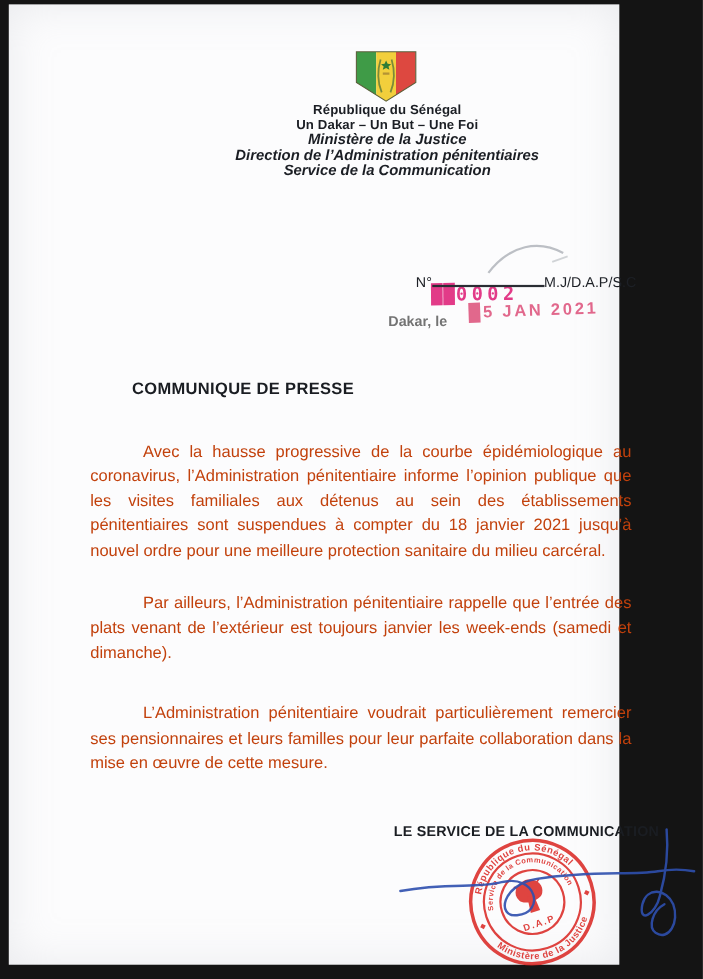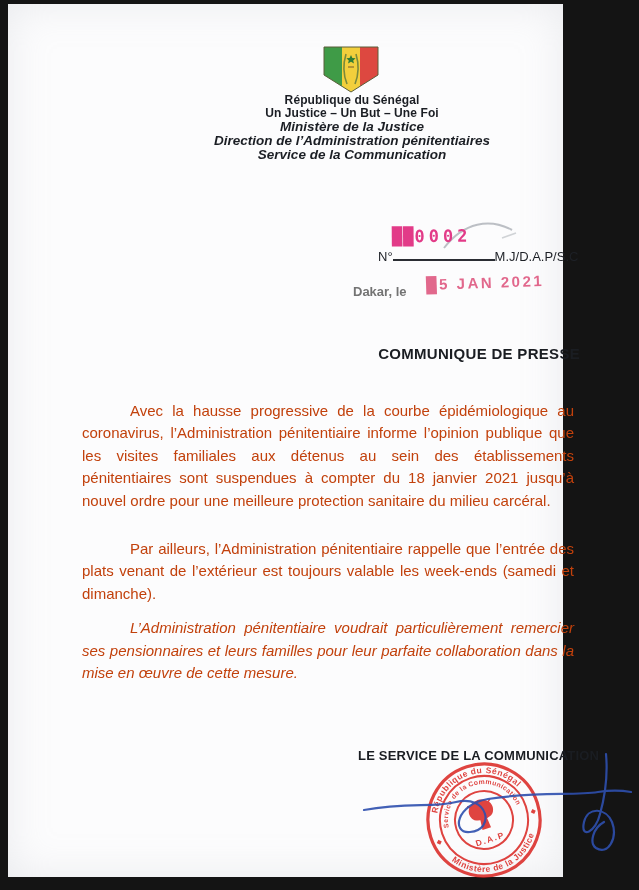--- a/index.html
+++ b/index.html
@@ -37,29 +37,29 @@
   }
   .number-stamp .smudge { letter-spacing:1px; }
   .dakar-row { left:345px; top:280px; font-size:13px; font-weight:bold; color:#737373; }
   .date-stamp {
     left:418px; top:270px;
     font-size:15px; font-weight:bold; letter-spacing:2.5px;
     transform:rotate(-2deg); white-space:nowrap; opacity:0.9;
   }
 
   
-  .doc-title { left:112px; top:341px; width:460px; text-align:right;
+  .doc-title { left:112px; top:341px; width:460px; text-align:left;
     font-size:15px; font-weight:bold; letter-spacing:0.3px; color:#1a1d22; }
 
   
   .body-text { left:74px; top:396px; width:492px;
     font-size:15px; line-height:22.4px; text-align:justify; color:#c2410c; }
   .body-text p { text-indent:48px; }
   .body-text p + p { margin-top:26px; }
-  .body-text p:last-child { margin-top:12px;font-style:italic; }
+  .body-text p:last-child { margin-top:33px; }
 
   
   .signoff { left:350px; top:744px; font-size:13px; font-weight:bold;
     letter-spacing:0.2px; color:#1a1d22; white-space:nowrap; }
 
   
   .round-stamp { left:346px; top:751px; width:130px; height:130px; margin-left:65px; opacity:0.85; }
   .signature   { left:340px; top:740px; width:290px; height:140px; }
   .scribble    { left:430px; top:212px; width:86px; height:40px; }
 
@@ -83,48 +83,48 @@
       <path d="M24,8 C21,18 21,28 25,38" stroke="#7b8a3a" stroke-width="1.6" fill="none"></path>
       <path d="M34,8 C37,18 37,28 33,38" stroke="#7b8a3a" stroke-width="1.6" fill="none"></path>
       <path d="M29,9 l1.4,3 3.2,0.3 -2.4,2.1 0.8,3.1 -3,-1.7 -3,1.7 0.8,-3.1 -2.4,-2.1 3.2,-0.3 Z" fill="#2f7d36"></path>
       <path d="M26,20 h6 v2 h-6 Z" fill="#8a6d2f" opacity="0.6"></path>
     </g>
     <path d="M2,1 H56 V29 L29,46 L2,29 Z" fill="none" stroke="#5a5f3a" stroke-width="1"></path>
   </svg>
 
   <div class="abs letterhead">
     <div class="h-small">République du Sénégal</div>
-    <div class="h-small">Un Justice – Un But – Une Foi</div>
+    <div class="h-small">Un Dakar – Un But – Une Foi</div>
     <div class="h-italic">Ministère de la Justice</div>
     <div class="h-italic">Direction de l’Administration pénitentiaires</div>
     <div class="h-italic">Service de la Communication</div>
   </div>
 
   <svg class="abs scribble" viewBox="0 0 86 40">
     <path d="M6,32 C26,6 52,2 74,14" stroke="#a7abb2" stroke-width="2" fill="none" opacity="0.75"></path>
     <path d="M64,22 l14,-5" stroke="#b3b7bd" stroke-width="1.6" fill="none" opacity="0.6"></path>
   </svg>
 
-  <div class="abs number-stamp" style="color:#e23b88;">
+  <div class="abs number-stamp" style="color:#e23b88;margin-top:32px;">
     <span class="smudge">██</span><span>0002</span>
   </div>
   <div class="abs ref-row">
     <span>N°</span><span class="ref-underline"></span><span>M.J/D.A.P/S.C</span>
   </div>
 
   <div class="abs dakar-row">Dakar, le</div>
   <div class="abs date-stamp" style="color:#df5880;">
     <span>█</span><span>5 JAN 2021</span>
   </div>
 
   <div class="abs doc-title">COMMUNIQUE DE PRESSE</div>
 
   <div class="abs body-text">
     <p>Avec la hausse progressive de la courbe épidémiologique au coronavirus, l’Administration pénitentiaire informe l’opinion publique que les visites familiales aux détenus au sein des établissements pénitentiaires sont suspendues à compter du 18 janvier 2021 jusqu’à nouvel ordre pour une meilleure protection sanitaire du milieu carcéral.</p>
-    <p>Par ailleurs, l’Administration pénitentiaire rappelle que l’entrée des plats venant de l’extérieur est toujours valable les week-ends (samedi et dimanche).</p>
+    <p>Par ailleurs, l’Administration pénitentiaire rappelle que l’entrée des plats venant de l’extérieur est toujours janvier les week-ends (samedi et dimanche).</p>
     <p>L’Administration pénitentiaire voudrait particulièrement remercier ses pensionnaires et leurs familles pour leur parfaite collaboration dans la mise en œuvre de cette mesure.</p>
   </div>
 
   <div class="abs signoff">LE SERVICE DE LA COMMUNICATION</div>
 
   <svg class="abs round-stamp" viewBox="0 0 130 130">
     <g transform="rotate(-18 65 65)" fill="none" stroke="#da2420">
       <circle cx="65" cy="65" r="56" stroke-width="3.2"></circle>
       <circle cx="65" cy="65" r="44" stroke-width="2"></circle>
       <circle cx="65" cy="65" r="29" stroke-width="2"></circle>

